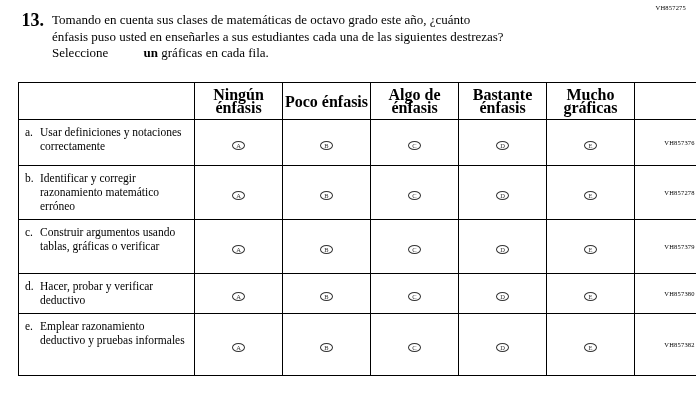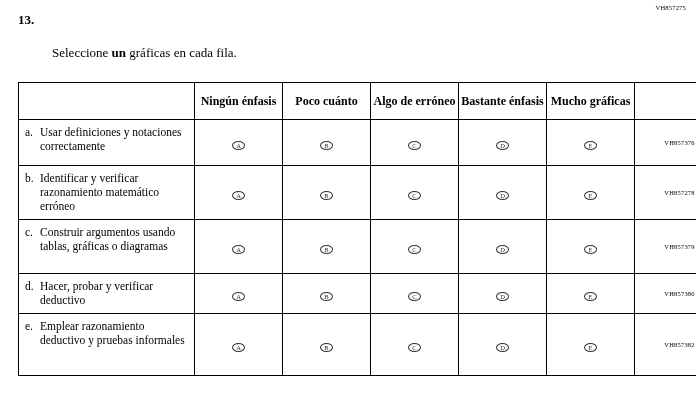--- a/index.html
+++ b/index.html
@@ -32,33 +32,33 @@
   .question {
     position: absolute;
     top: 12px;
     left: 18px;
     width: 630px;
     display: flex;
     align-items: flex-start;
   }
   .q-num {
     font-weight: bold;
-    font-size: 13px;
+    font-size: 18px;
     width: 26px;
     flex: 0 0 26px;
-    text-align: left;
+    text-align: right;
     padding-right: 8px;
     line-height: 16.5px;
   }
   .q-text {
     font-size: 13px;
     line-height: 16.5px;
     flex: 1 1 auto;
   }
-  .q-text b { font-weight: bold; }
+  .q-text b { font-weight: bold; margin-left: 32px; }
 
   .table-wrap {
     position: absolute;
     top: 82px;
     left: 18px;
     width: 662px;
   }
   table.grid {
     border-collapse: collapse;
     table-layout: fixed;
@@ -71,21 +71,21 @@
   }
   
   col.c-stem   { width: 176px; }
   col.c-opt    { width: 88px; }
   col.c-code   { width: 90px; }
 
   thead th {
     height: 36px;
     text-align: center;
     font-weight: bold;
-    font-size: 12px;
+    font-size: 16px;
     line-height: 13px;
     padding: 2px 3px;
   }
   thead th.blank-left, thead th.blank-right {
     border: 1px solid #000;
   }
   tbody td.stem {
     padding: 5px 6px 6px 6px;
     font-size: 11.5px;
     line-height: 14px;
@@ -129,43 +129,43 @@
 </head>
 <body>
 
 <div class="page">
 
   <div class="corner-code">VH857275</div>
 
   <div class="question">
     <div class="q-num">13.</div>
     <div class="q-text">
-      <br>
-      <br>
+      <span>Tomando en cuenta sus clases de matemáticas de octavo grado este año, ¿cuánto</span><br>
+      <span>énfasis puso usted en enseñarles a sus estudiantes cada una de las siguientes destrezas?</span><br>
       <span>Seleccione </span><b>un</b><span> gráficas en cada fila.</span>
     </div>
   </div>
 
   <div class="table-wrap">
     <table class="grid">
       <colgroup>
         <col class="c-stem">
         <col class="c-opt">
         <col class="c-opt">
         <col class="c-opt">
         <col class="c-opt">
         <col class="c-opt">
         <col class="c-code">
       </colgroup>
       <thead>
         <tr>
           <th class="blank-left"></th>
           <th>Ningún énfasis</th>
-          <th>Poco cuánto</th>
-          <th>Algo de erróneo</th>
+          <th>Poco énfasis</th>
+          <th>Algo de énfasis</th>
           <th>Bastante énfasis</th>
           <th>Mucho gráficas</th>
           <th class="blank-right"></th>
         </tr>
       </thead>
       <tbody>
 
         <tr style="height:46px;">
           <td class="stem">
             <div class="stem-row">
@@ -178,36 +178,36 @@
           <td class="bubble-cell"><span class="bubble">C</span></td>
           <td class="bubble-cell"><span class="bubble">D</span></td>
           <td class="bubble-cell"><span class="bubble">E</span></td>
           <td class="code-cell">VH857376</td>
         </tr>
 
         <tr style="height:46px;">
           <td class="stem">
             <div class="stem-row">
               <span class="stem-letter">b.</span>
-              <span class="stem-text">Identificar y verificar razonamiento matemático erróneo</span>
+              <span class="stem-text">Identificar y corregir razonamiento matemático erróneo</span>
             </div>
           </td>
           <td class="bubble-cell"><span class="bubble">A</span></td>
           <td class="bubble-cell"><span class="bubble">B</span></td>
           <td class="bubble-cell"><span class="bubble">C</span></td>
           <td class="bubble-cell"><span class="bubble">D</span></td>
           <td class="bubble-cell"><span class="bubble">E</span></td>
           <td class="code-cell">VH857278</td>
         </tr>
 
         <tr style="height:54px;">
           <td class="stem">
             <div class="stem-row">
               <span class="stem-letter">c.</span>
-              <span class="stem-text">Construir argumentos usando tablas, gráficas o diagramas</span>
+              <span class="stem-text">Construir argumentos usando tablas, gráficas o verificar</span>
             </div>
           </td>
           <td class="bubble-cell"><span class="bubble">A</span></td>
           <td class="bubble-cell"><span class="bubble">B</span></td>
           <td class="bubble-cell"><span class="bubble">C</span></td>
           <td class="bubble-cell"><span class="bubble">D</span></td>
           <td class="bubble-cell"><span class="bubble">E</span></td>
           <td class="code-cell">VH857379</td>
         </tr>
 

